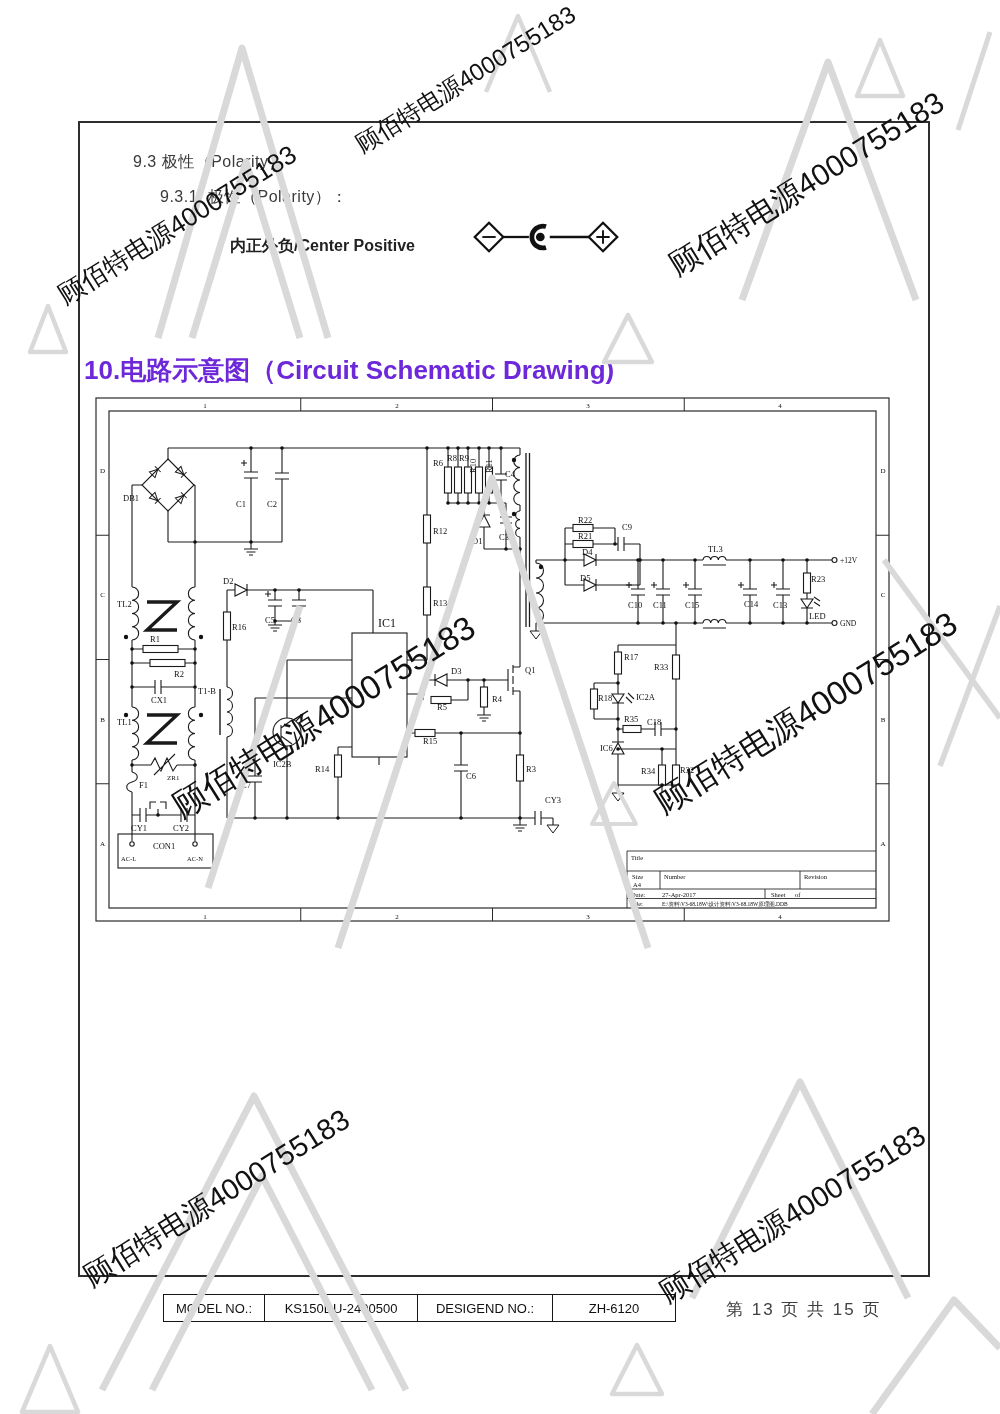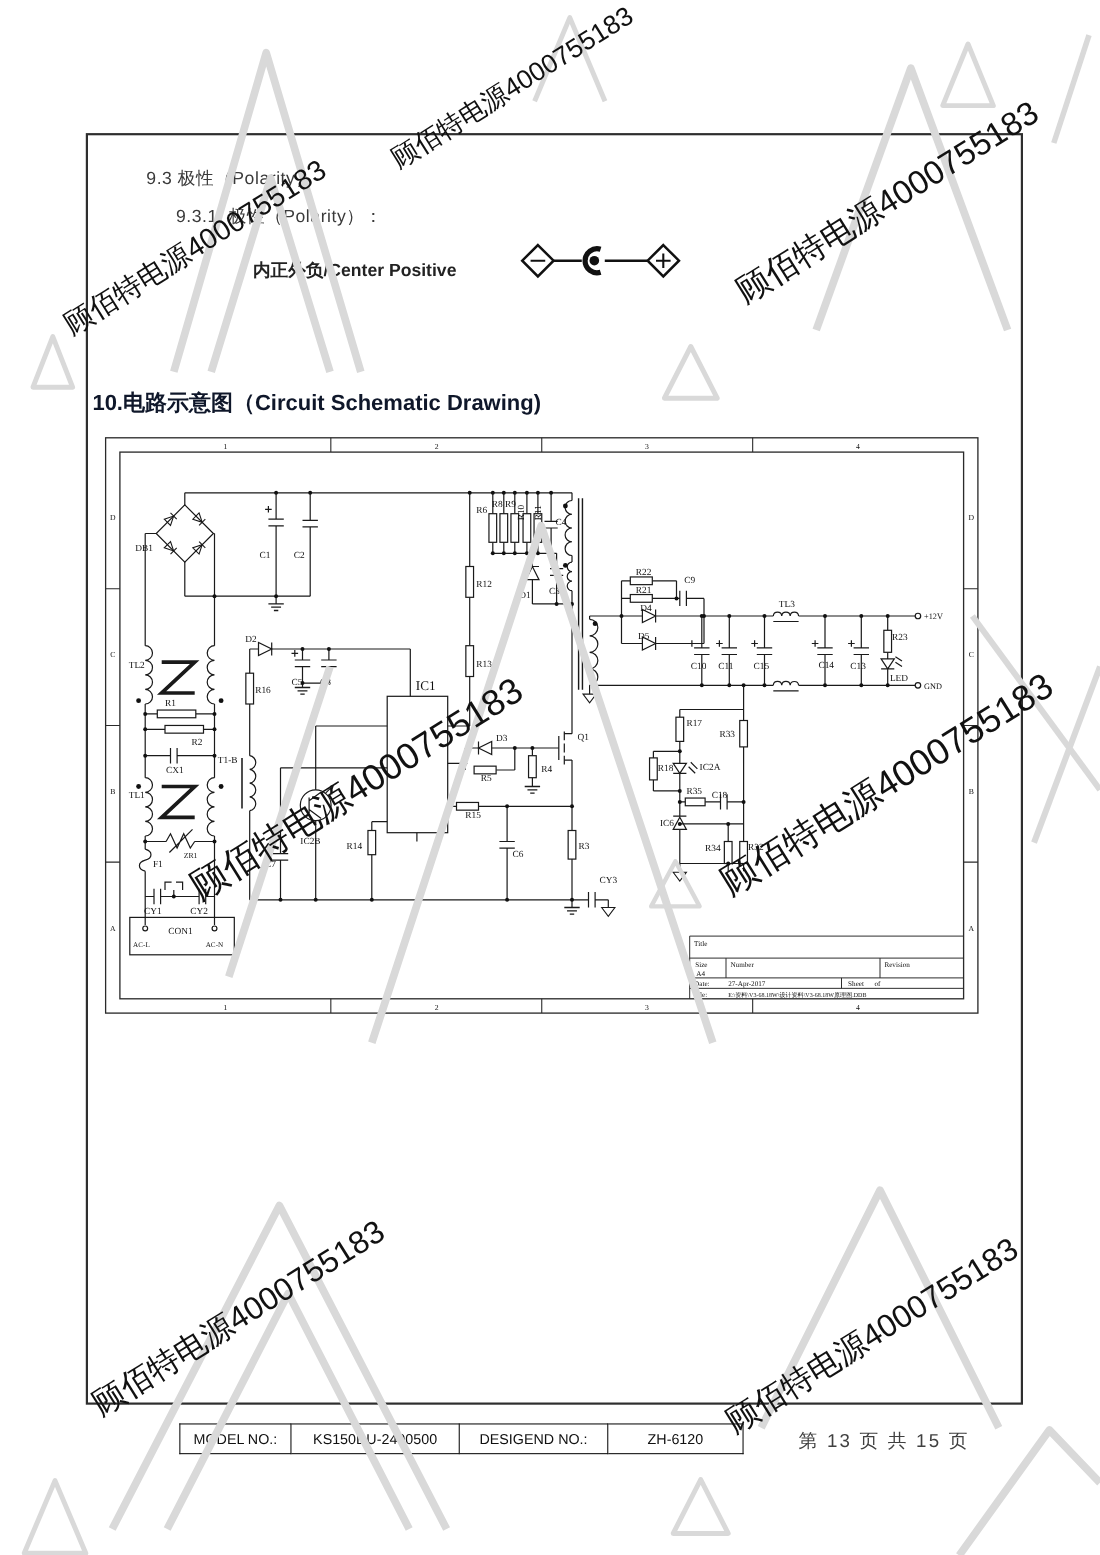--- a/index.html
+++ b/index.html
@@ -3,21 +3,21 @@
 <meta charset="utf-8">
 <style>
   html,body{margin:0;padding:0;background:#fff;}
   #stage{position:relative;width:1000px;height:1414px;background:#ffffff;overflow:hidden;
          font-family:"Liberation Sans",sans-serif;color:#222;}
   .abs{position:absolute;}
   #page-border{left:78px;top:121px;width:852px;height:1156px;border:2px solid #2e2e2e;box-sizing:border-box;}
   .h93{left:133px;top:152px;font-size:16px;color:#3a3a3a;letter-spacing:.5px;}
   .h931{left:160px;top:187px;font-size:16px;color:#3a3a3a;letter-spacing:.5px;}
   .hpol{left:230px;top:236px;font-size:16px;font-weight:bold;color:#222;}
-  .h10{left:84px;top:353px;font-size:20px;font-weight:bold;color:#0f172a;}
+  .h10{left:84px;top:353px;font-size:26px;font-weight:bold;color:#6d28d9;}
   #schematic-svg{left:95px;top:397px;}
   #polarity-svg{left:470px;top:213px;}
   #wm-svg{left:0;top:0;pointer-events:none;}
   #footer-table{left:163px;top:1294px;border-collapse:collapse;font-size:13px;color:#111;}
   #footer-table td{border:1.6px solid #161616;height:26px;text-align:center;padding:0 6px;white-space:nowrap;}
   #footer-table td:nth-child(1){width:88px;}
   #footer-table td:nth-child(2){width:140px;}
   #footer-table td:nth-child(3){width:122px;margin-top:44px;}
   #footer-table td:nth-child(4){width:110px;}
   .pageinfo{left:726px;top:1298px;font-size:17px;color:#404040;letter-spacing:2px;}

